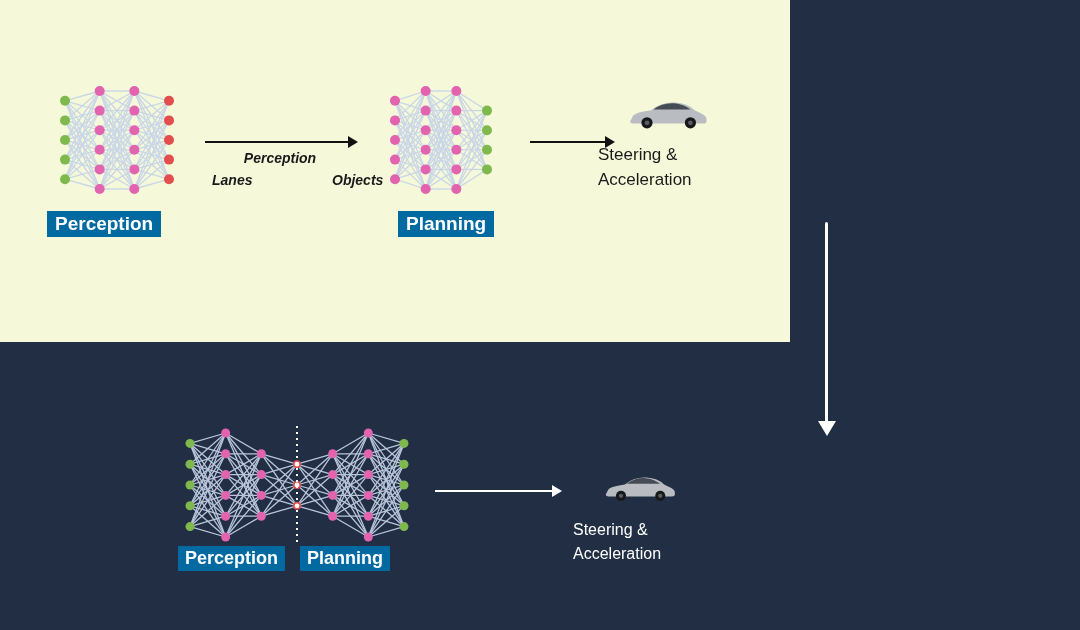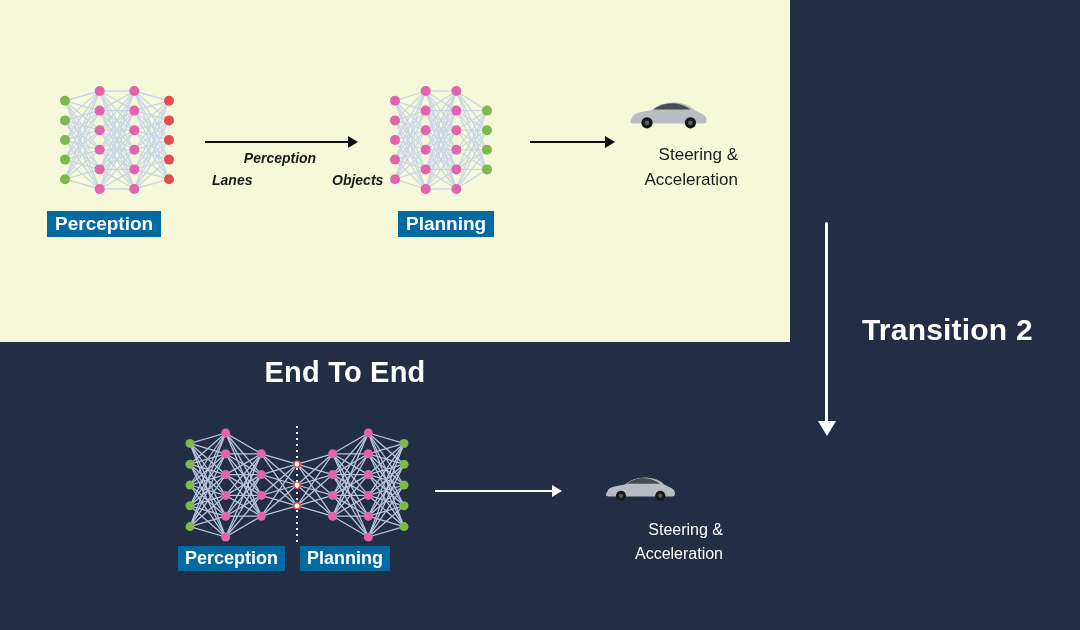--- a/index.html
+++ b/index.html
@@ -25,21 +25,21 @@
   .harrow{position:absolute;height:2px;background:#111;}
   .harrow::after{
     content:"";position:absolute;right:-9px;top:-5px;width:0;height:0;
     border-left:10px solid #111;border-top:6px solid transparent;border-bottom:6px solid transparent;
   }
   .harrow.white{background:#fff;}
   .harrow.white::after{border-left-color:#fff;}
   .arrow-caption{
     position:absolute;font-style:italic;font-weight:700;font-size:14px;color:#1a1a1a;
   }
-  .steer-text{position:absolute;text-align:right;line-height:25px;}
+  .steer-text{position:absolute;text-align:left;line-height:25px;}
   .steer-dark{color:#1b1b1b;font-size:17px;}
   .steer-light{color:#ffffff;font-size:16px;line-height:24px;}
   .varrow{position:absolute;width:3px;background:#ffffff;border-radius:2px;}
   .varrow::after{
     content:"";position:absolute;bottom:-14px;left:-7.5px;width:0;height:0;
     border-top:15px solid #ffffff;border-left:9px solid transparent;border-right:9px solid transparent;
   }
   .transition-label{
     position:absolute;color:#ffffff;font-weight:700;font-size:30px;letter-spacing:.2px;
   }
@@ -315,23 +315,21 @@
       </svg>
     </div>
 
     <div class="steer-text steer-dark" style="left:598px;top:142px;width:140px;">
       <div>Steering &amp;</div>
       <div>Acceleration</div>
     </div>
   </div>
 
   <div class="varrow" style="left:825px;top:222px;height:200px;"></div>
-  <div class="transition-label" style="left:862px;top:313px;">Transition 2</div>
-
-  <div class="big-title title-light" style="left:195px;top:356px;width:300px;">End To End</div>
+
 
   <div class="net" style="left:183px;top:426px;"><svg width="228" height="118" viewBox="0 0 228 118">
         <g stroke="#c6d3e8" stroke-width="1.3" opacity="0.92">
           <line x1="7" y1="17.4" x2="42.666666666666664" y2="7"></line>
           <line x1="7" y1="17.4" x2="42.666666666666664" y2="27.799999999999997"></line>
           <line x1="7" y1="17.4" x2="42.666666666666664" y2="48.6"></line>
           <line x1="7" y1="17.4" x2="42.666666666666664" y2="69.4"></line>
           <line x1="7" y1="17.4" x2="42.666666666666664" y2="90.2"></line>
           <line x1="7" y1="17.4" x2="42.666666666666664" y2="111"></line>
           <line x1="7" y1="38.2" x2="42.666666666666664" y2="7"></line>

